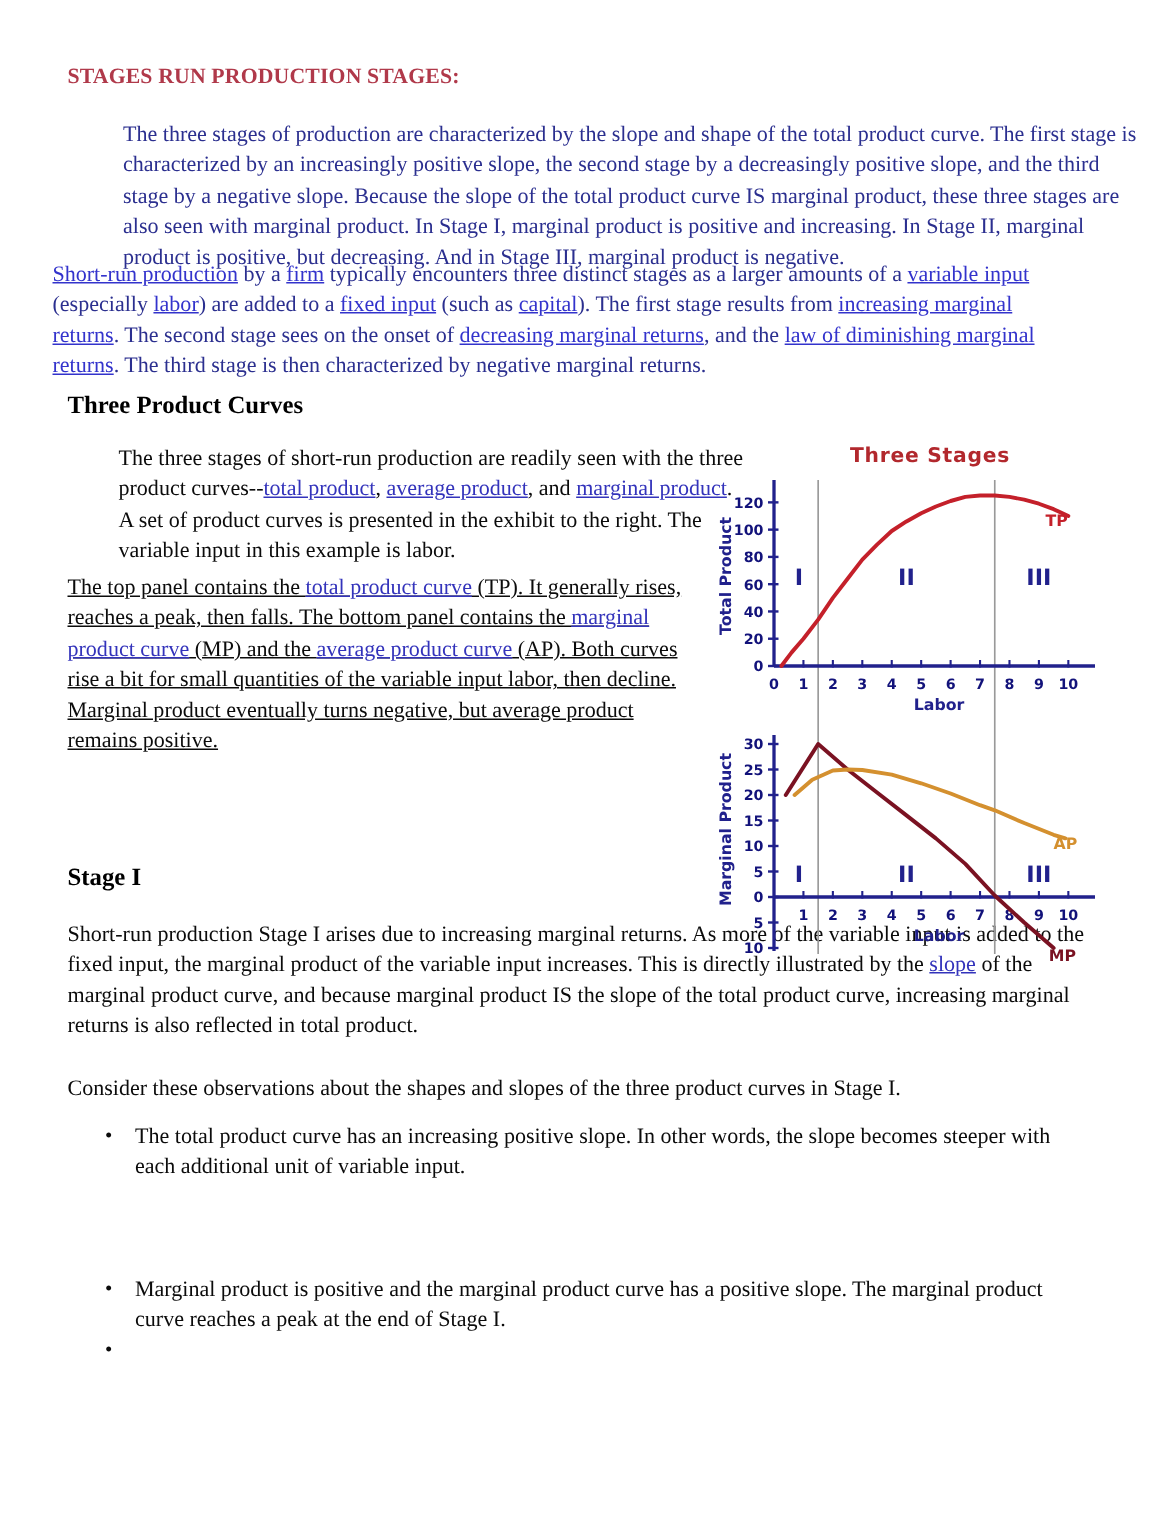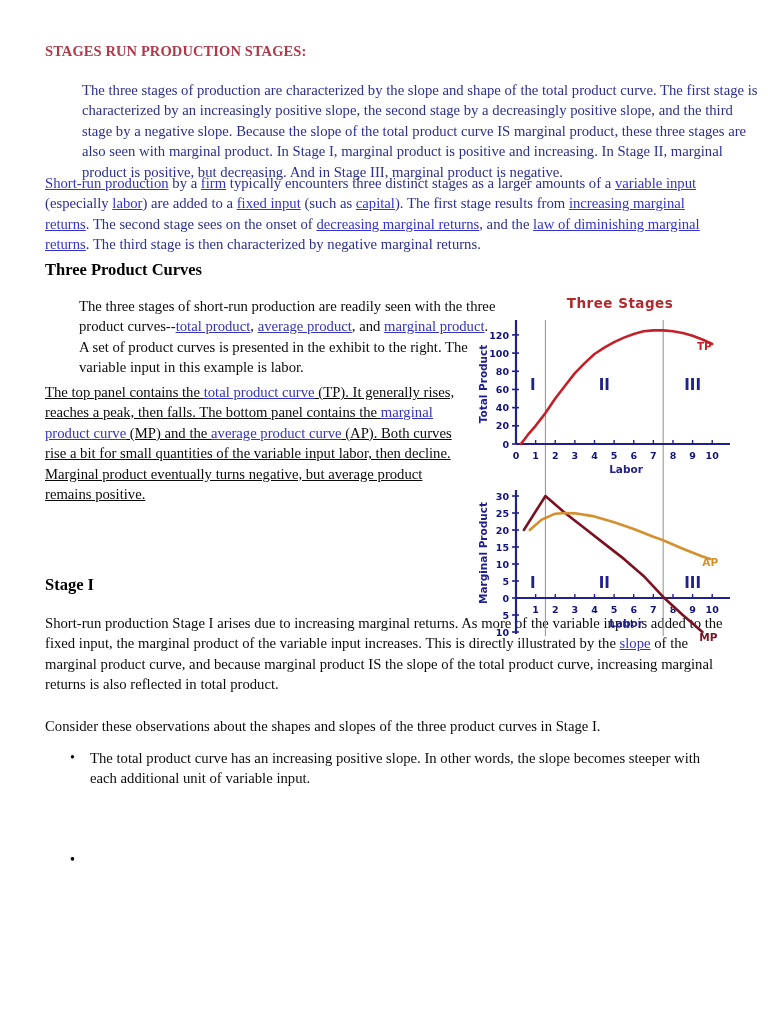--- a/index.html
+++ b/index.html
@@ -37,21 +37,21 @@
   .para {
     position: absolute;
     font-size: 14.7px;
     line-height: 20.4px;
     text-align: left;
   }
   .para.navy { color: #2b2f8f; }
   .para.black { color: #0b0b0b; }
 
   .p-intro  { left: 58px; top: 80px;  width: 678px; margin-left: 24px; }
-  .p-links  { left: 45px; top: 173px; width: 678px; }
+  .p-links  { left: 35px; top: 173px; width: 678px; }
 
   .h2 {
     position: absolute;
     left: 45px;
     font-size: 16.5px;
     font-weight: bold;
     color: #000000;
   }
   .h2-curves { top: 260px; }
   .h2-stage1 { top: 575px; }
@@ -138,20 +138,21 @@
   <div class="para black p-consider">Consider these observations about the shapes and slopes of the three product curves in Stage I.</div>
 
   <ul class="bullets">
     <li>
       <span class="bullet-dot">•</span>
       <span>The total product curve has an increasing positive slope. In other words, the slope becomes steeper with each additional unit of variable input.</span>
     </li>
     <li class="b-gap"></li>
     <li>
       <span class="bullet-dot">•</span>
+      <span>Marginal product is positive and the marginal product curve has a positive slope. The marginal product curve reaches a peak at the end of Stage I.</span>
     </li>
     <li>
       <span class="bullet-dot">•</span>
     </li>
   </ul>
 
   <div class="exhibit">
     <svg class="chart-svg" id="exhibit-svg" width="290" height="378" viewBox="0 0 290 378">
         <text x="142" y="16" fill="#b2282d" font-family="&quot;DejaVu Sans&quot;, sans-serif" font-size="13.5" font-weight="bold" text-anchor="middle" letter-spacing="0.5">Three Stages</text>
         <text x="0" y="0" fill="#21218c" font-family="&quot;DejaVu Sans&quot;, sans-serif" font-size="10.5" font-weight="bold" text-anchor="middle" transform="translate(9,92) rotate(-90)">Total Product</text>

